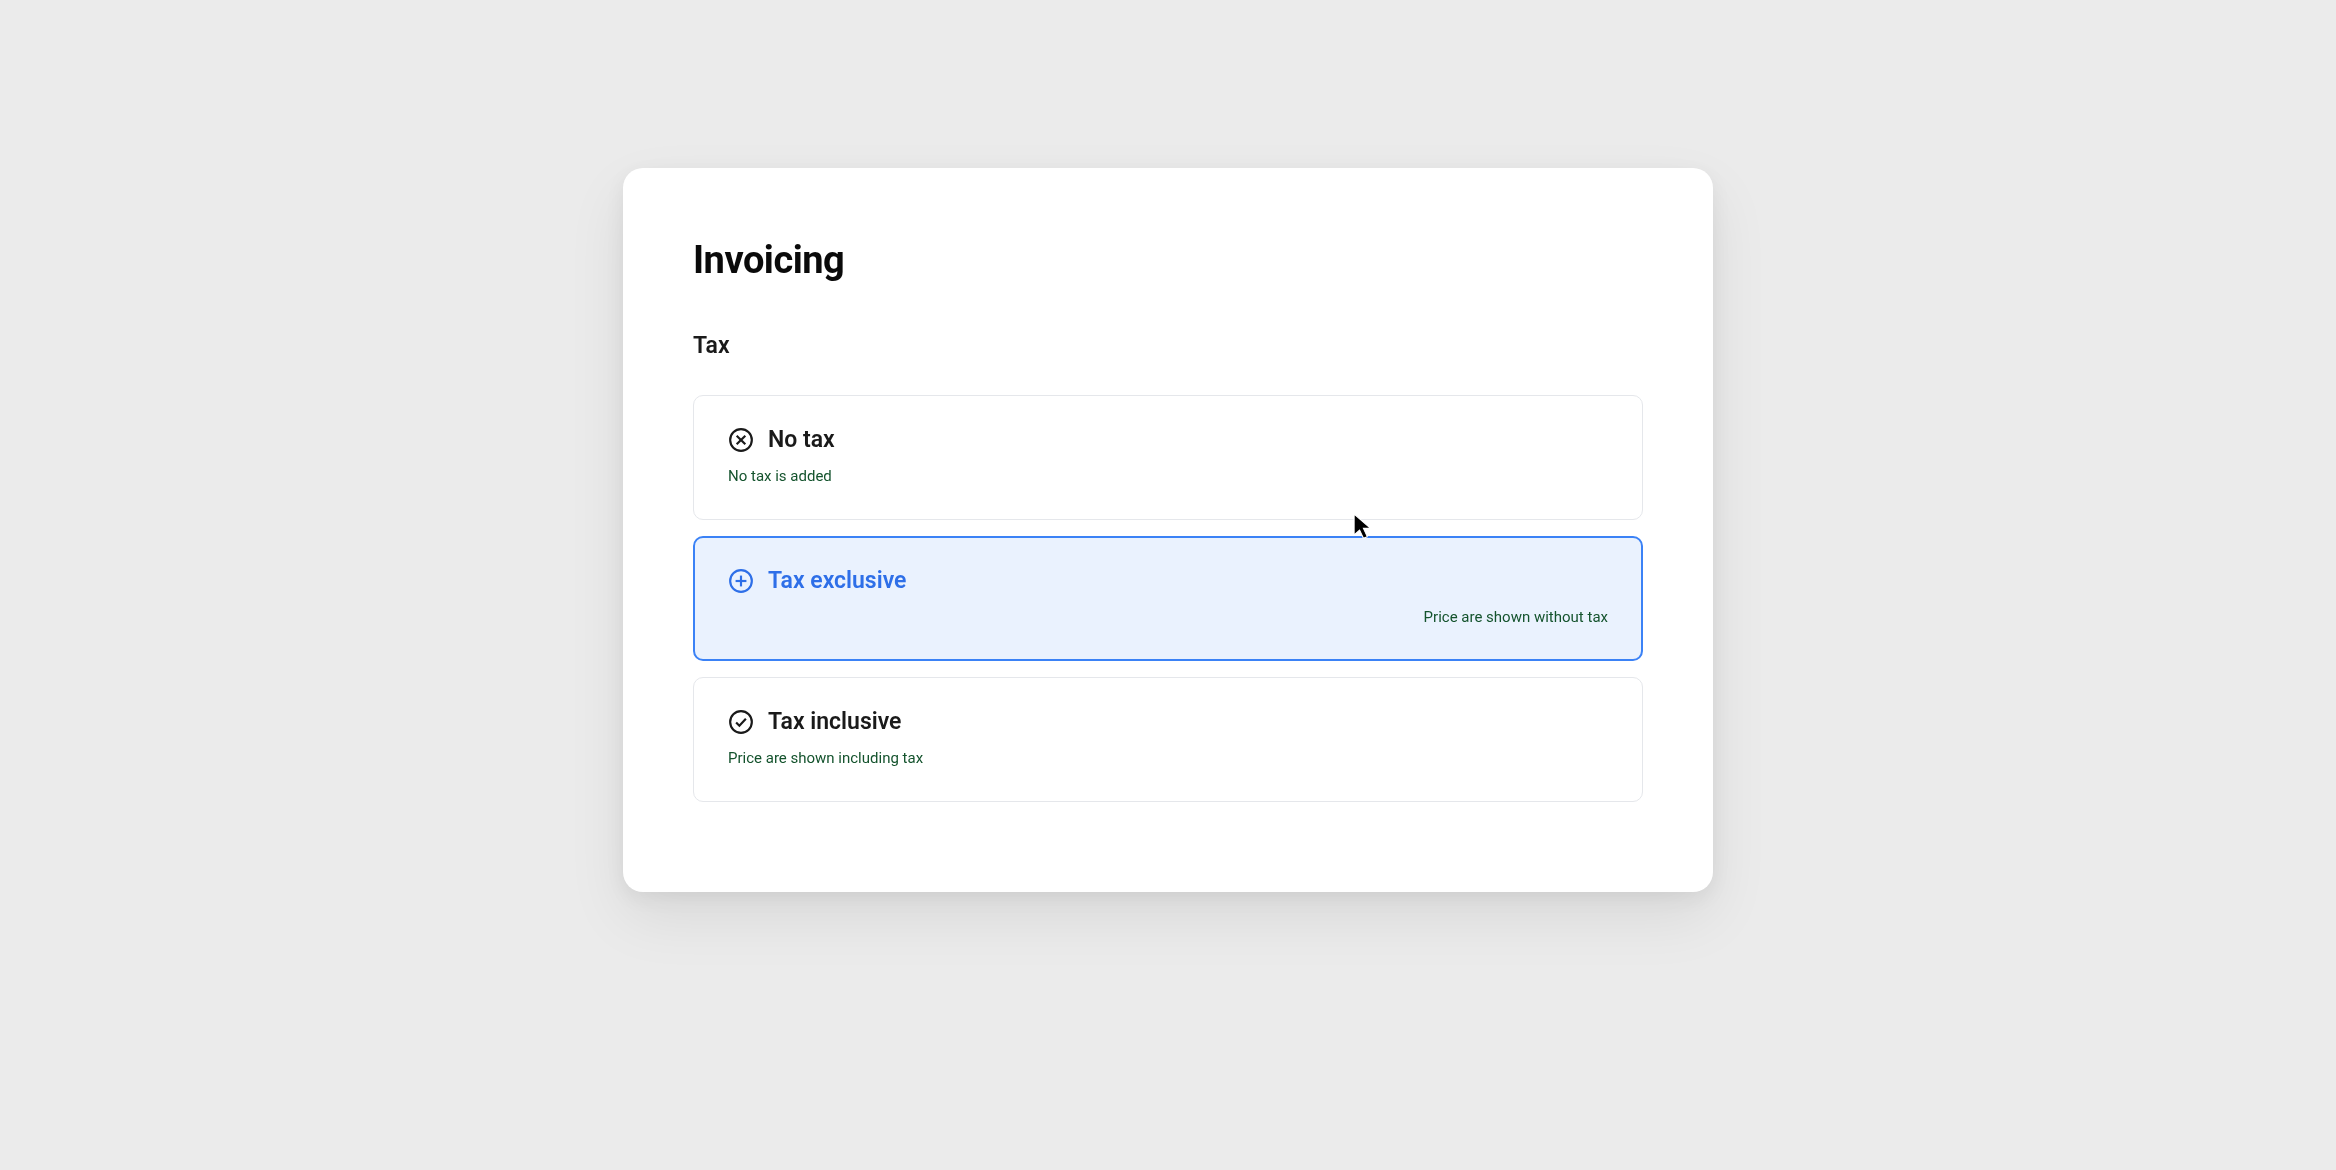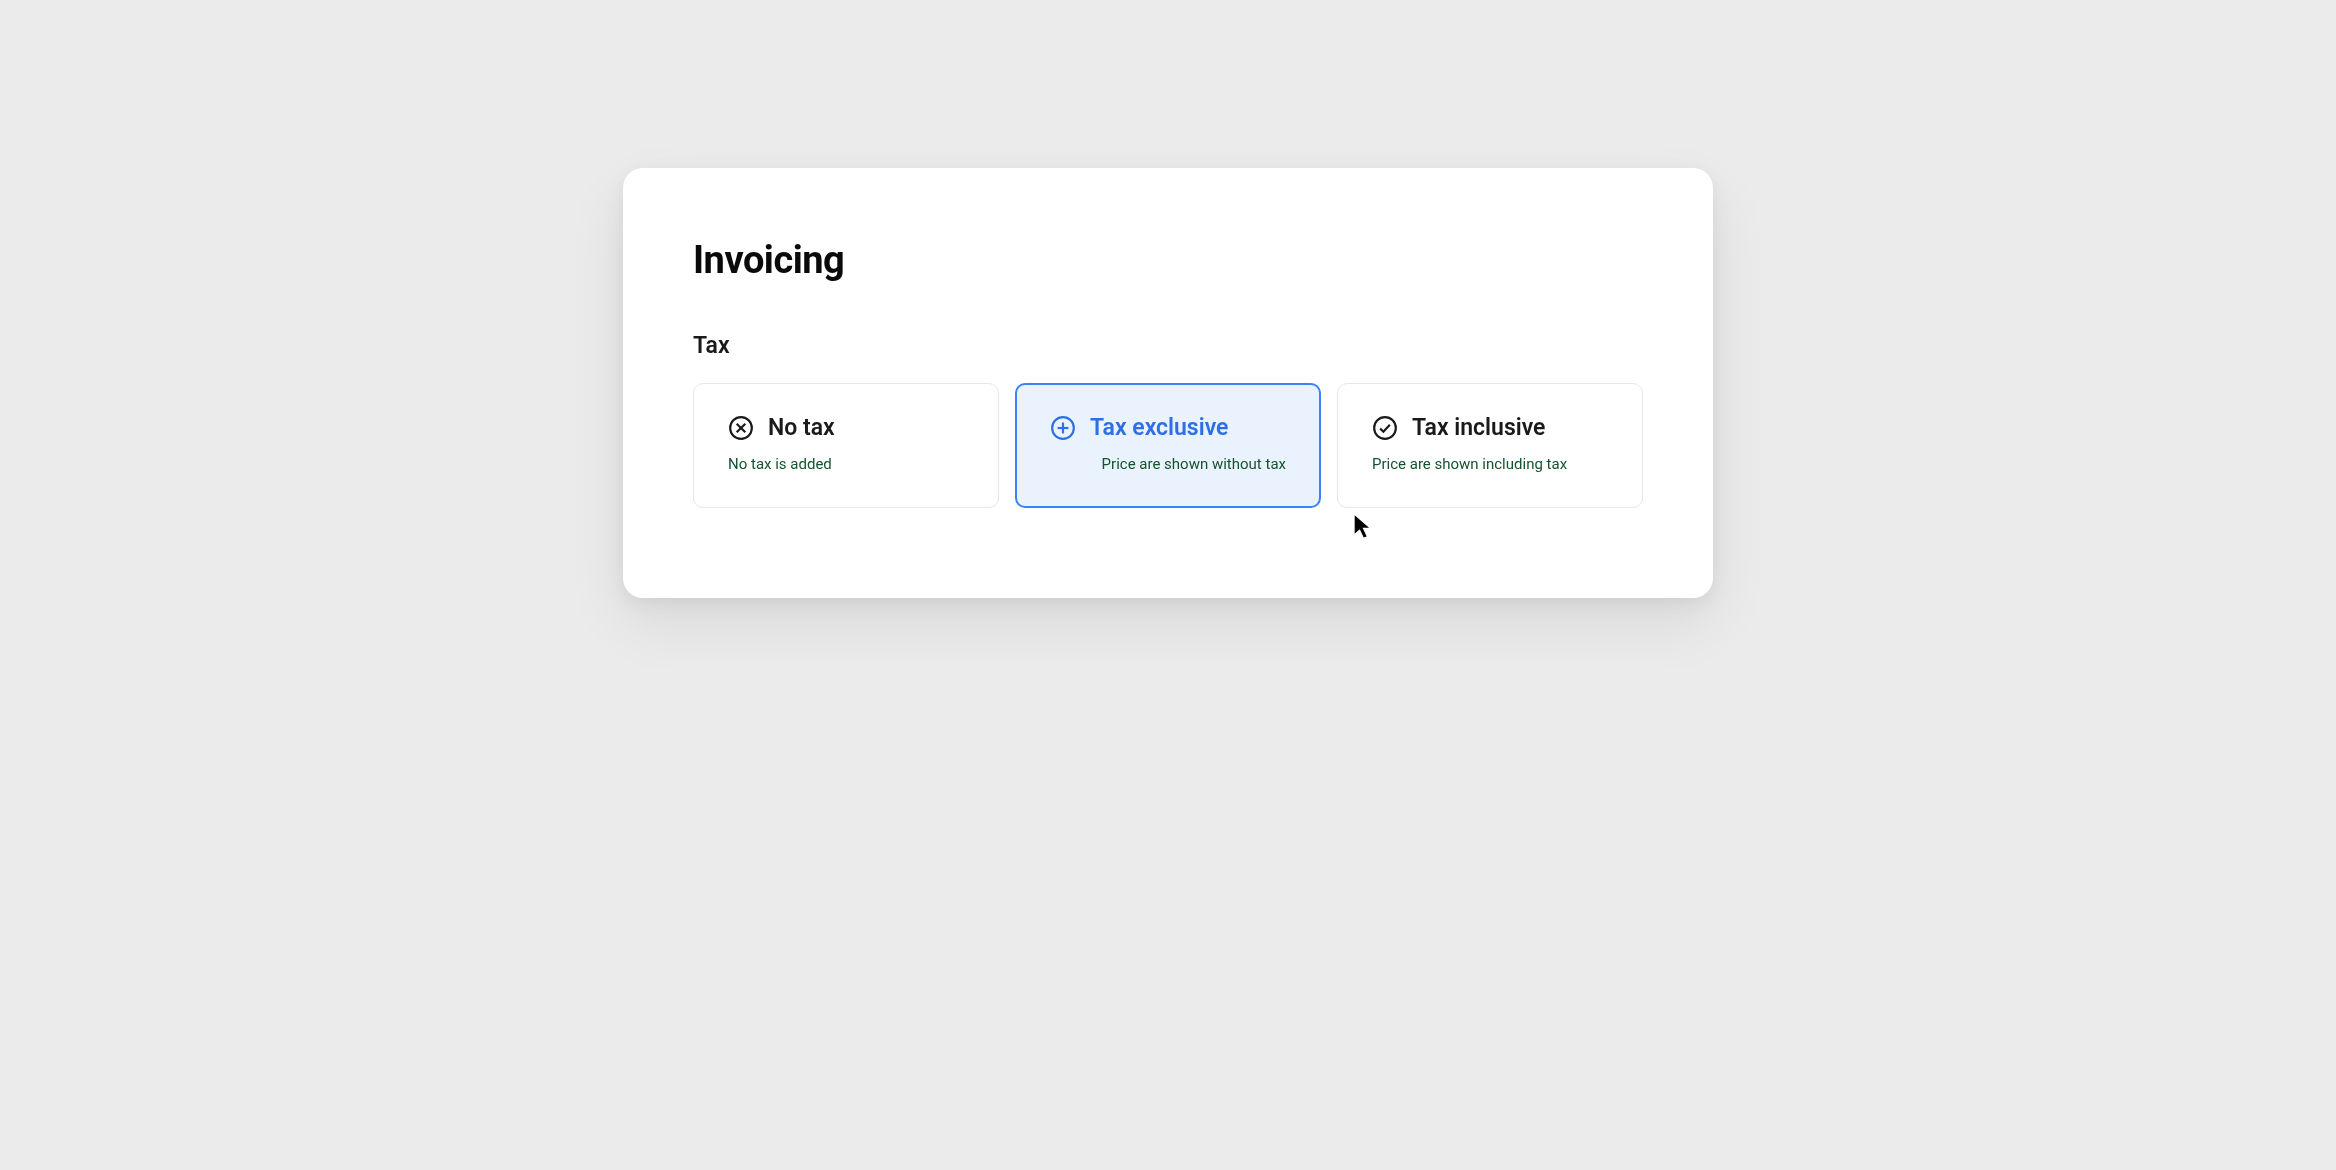--- a/index.html
+++ b/index.html
@@ -33,26 +33,27 @@
       font-weight: 700;
       color: #0a0a0a;
       margin-bottom: 50px;
       letter-spacing: -0.5px;
     }
     
     .section-title {
       font-size: 23px;
       font-weight: 600;
       color: #1a1a1a;
-      margin-bottom: 24px;
+      margin-bottom: 36px;
     }
     
     .options-row {
       display: flex;
       gap: 16px;
+      flex-direction: column;
     }
     
     .option-card {
       flex: 1;
       border: 1.5px solid #e5e7eb;
       border-radius: 10px;
       padding: 30px 34px 34px 34px;
       cursor: pointer;
       background: #ffffff;
     }

